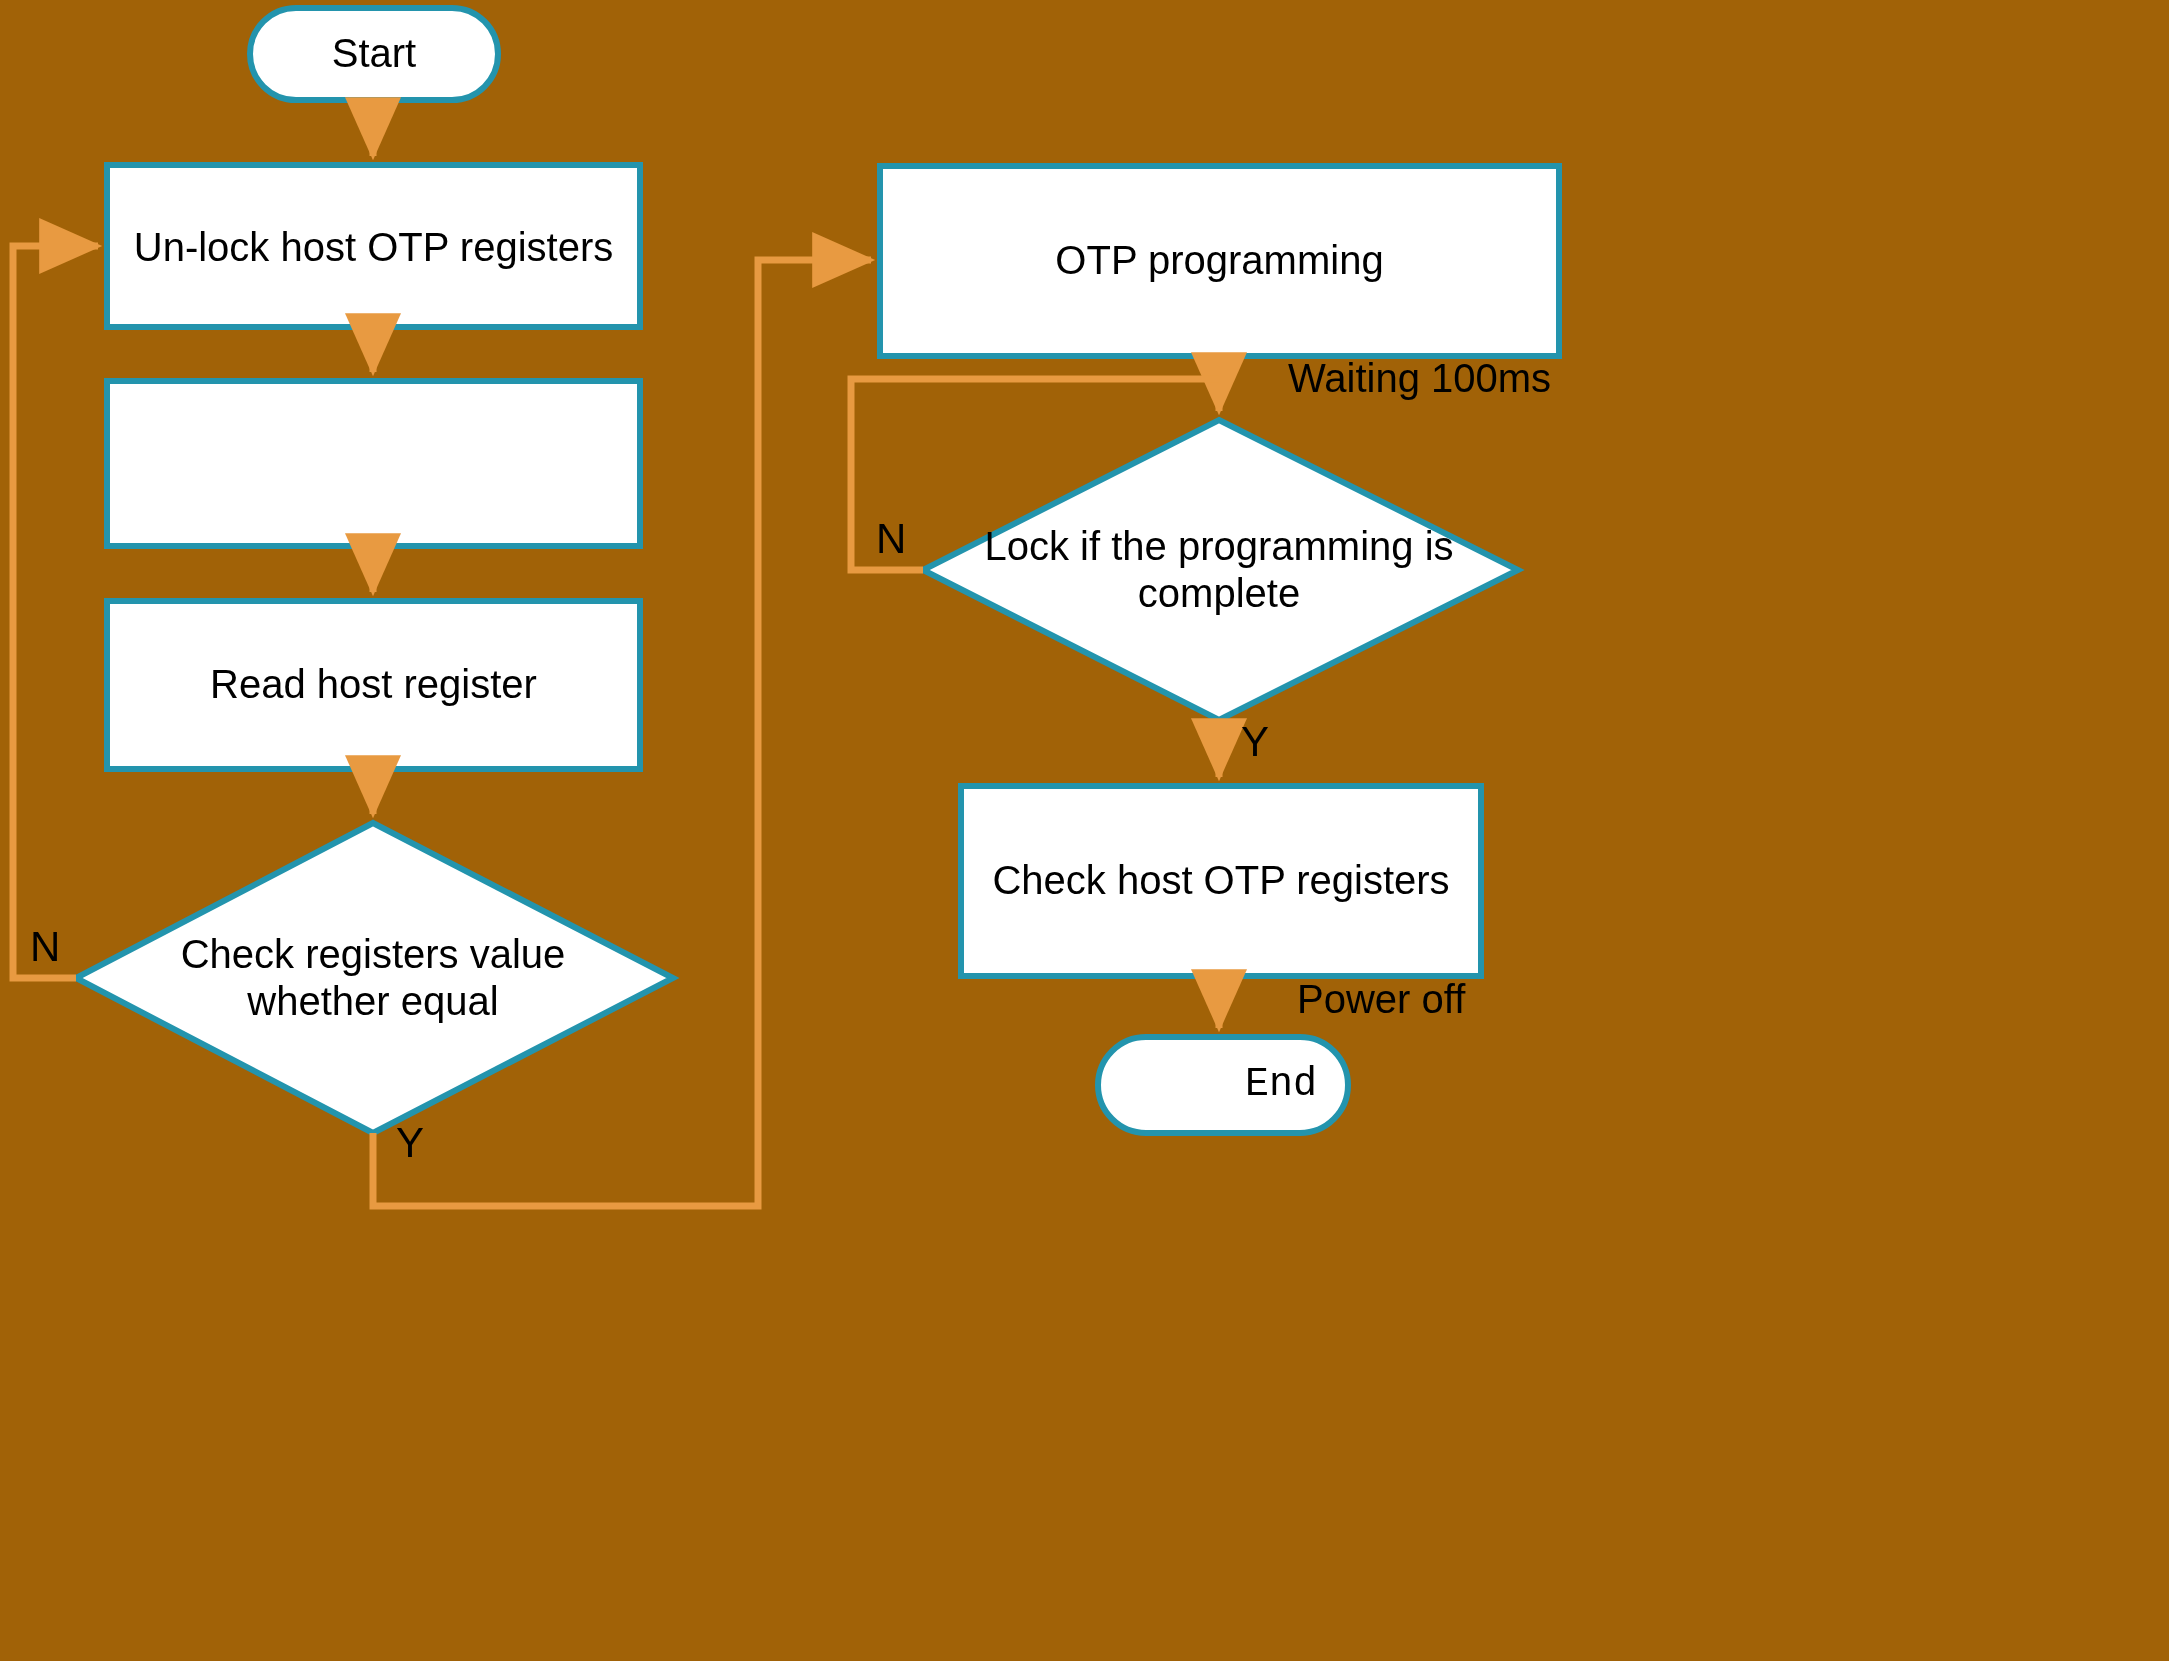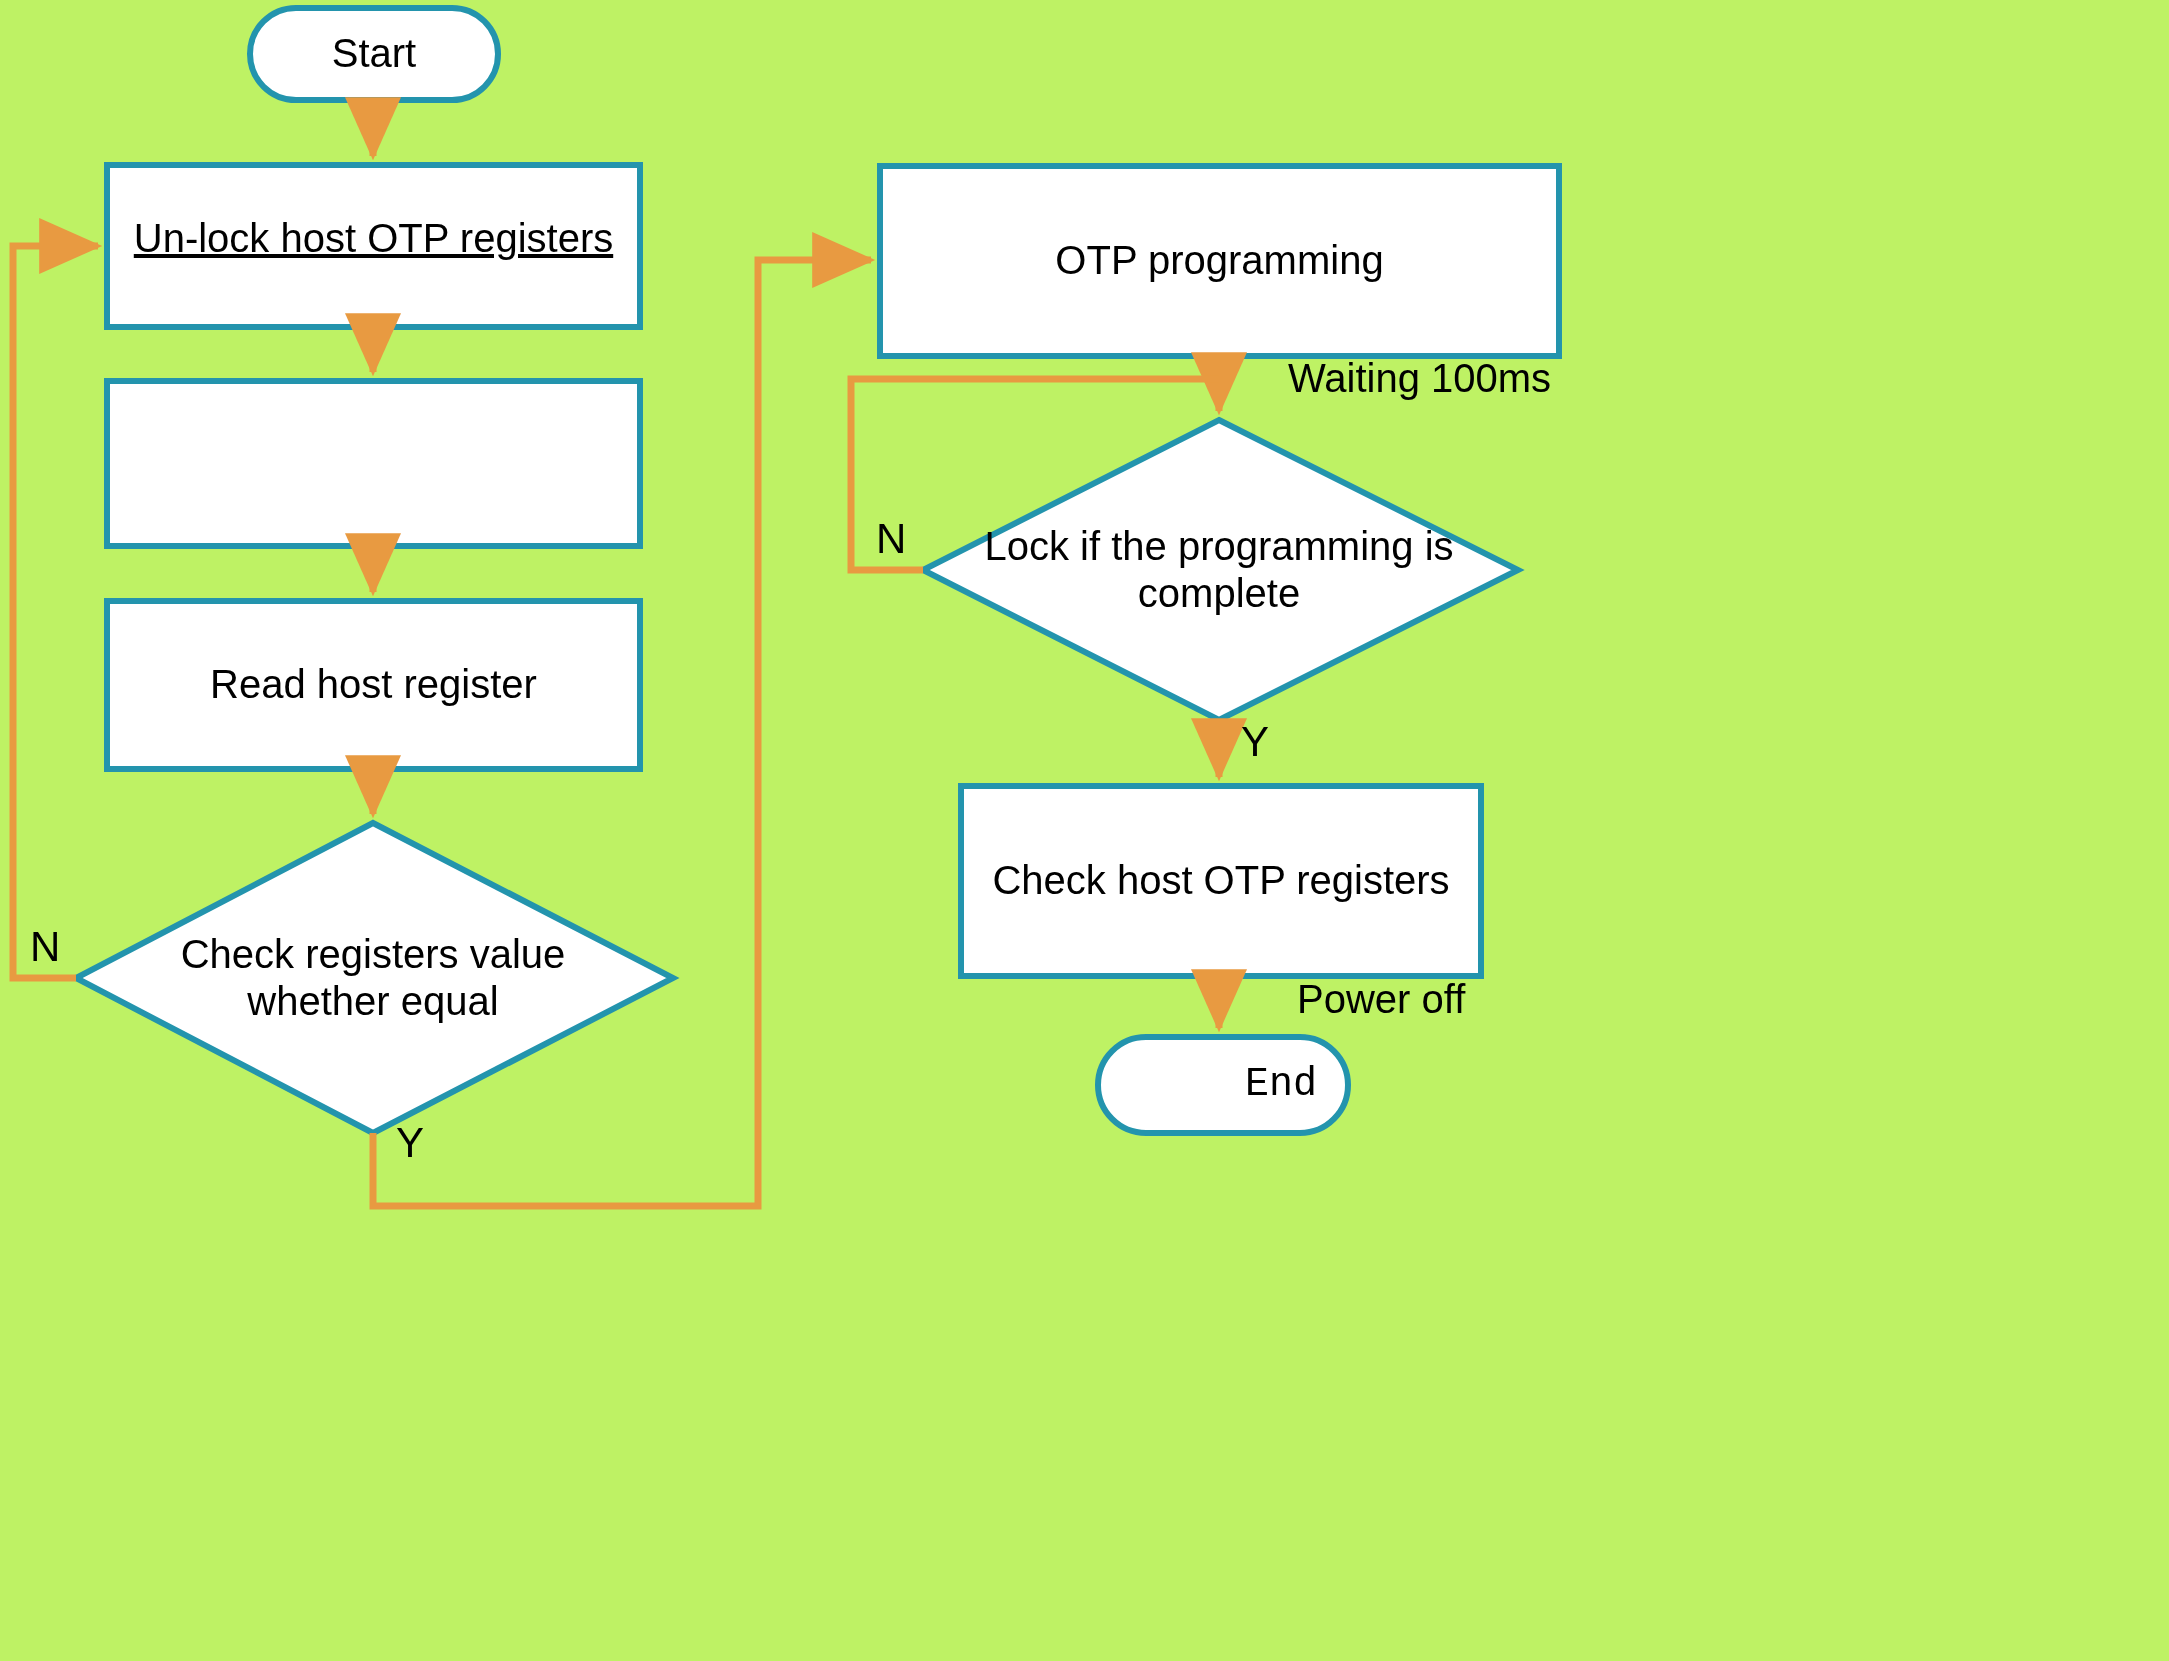--- a/index.html
+++ b/index.html
@@ -7,21 +7,21 @@
     padding: 0;
     background: #ffffff;
   }
   body {
     font-family: "Liberation Sans", sans-serif;
   }
   #canvas {
     position: relative;
     width: 2169px;
     height: 1661px;
-    background: #bef264;
+    background: #a16207;
     overflow: hidden;
   }
   #flow-svg {
     position: absolute;
     left: 0;
     top: 0;
     width: 2169px;
     height: 1661px;
   }
   .node-label {
@@ -99,21 +99,21 @@
 
     <path d="M923,570 L851,570 L851,379 L1219,379" fill="none" stroke="#e89a41" stroke-width="7"></path>
 
     <path d="M1219,720 L1219,777" fill="none" stroke="#e89a41" stroke-width="7" marker-end="url(#arrow-orange)"></path>
 
     <path d="M1219,976 L1219,1028" fill="none" stroke="#e89a41" stroke-width="7" marker-end="url(#arrow-orange)"></path>
   </svg>
 
   <div class="node-label" style="left:250px; top:8px; width:248px; height:92px;">Start</div>
 
-  <div class="node-label" style="left:107px; top:158px; width:533px; height:162px;text-decoration:underline;">Un-lock host OTP registers</div>
+  <div class="node-label" style="left:107px; top:167px; width:533px; height:162px;">Un-lock host OTP registers</div>
 
 
   <div class="node-label" style="left:153px; top:918px; width:440px; height:120px;">Check registers value
 whether equal</div>
 
   <div class="node-label" style="left:107px; top:601px; width:533px; height:168px;">Read host register</div>
 
   <div class="node-label" style="left:880px; top:166px; width:679px; height:190px;">OTP programming</div>
 
   <div class="node-label" style="left:959px; top:510px; width:520px; height:120px;">Lock if the programming is

